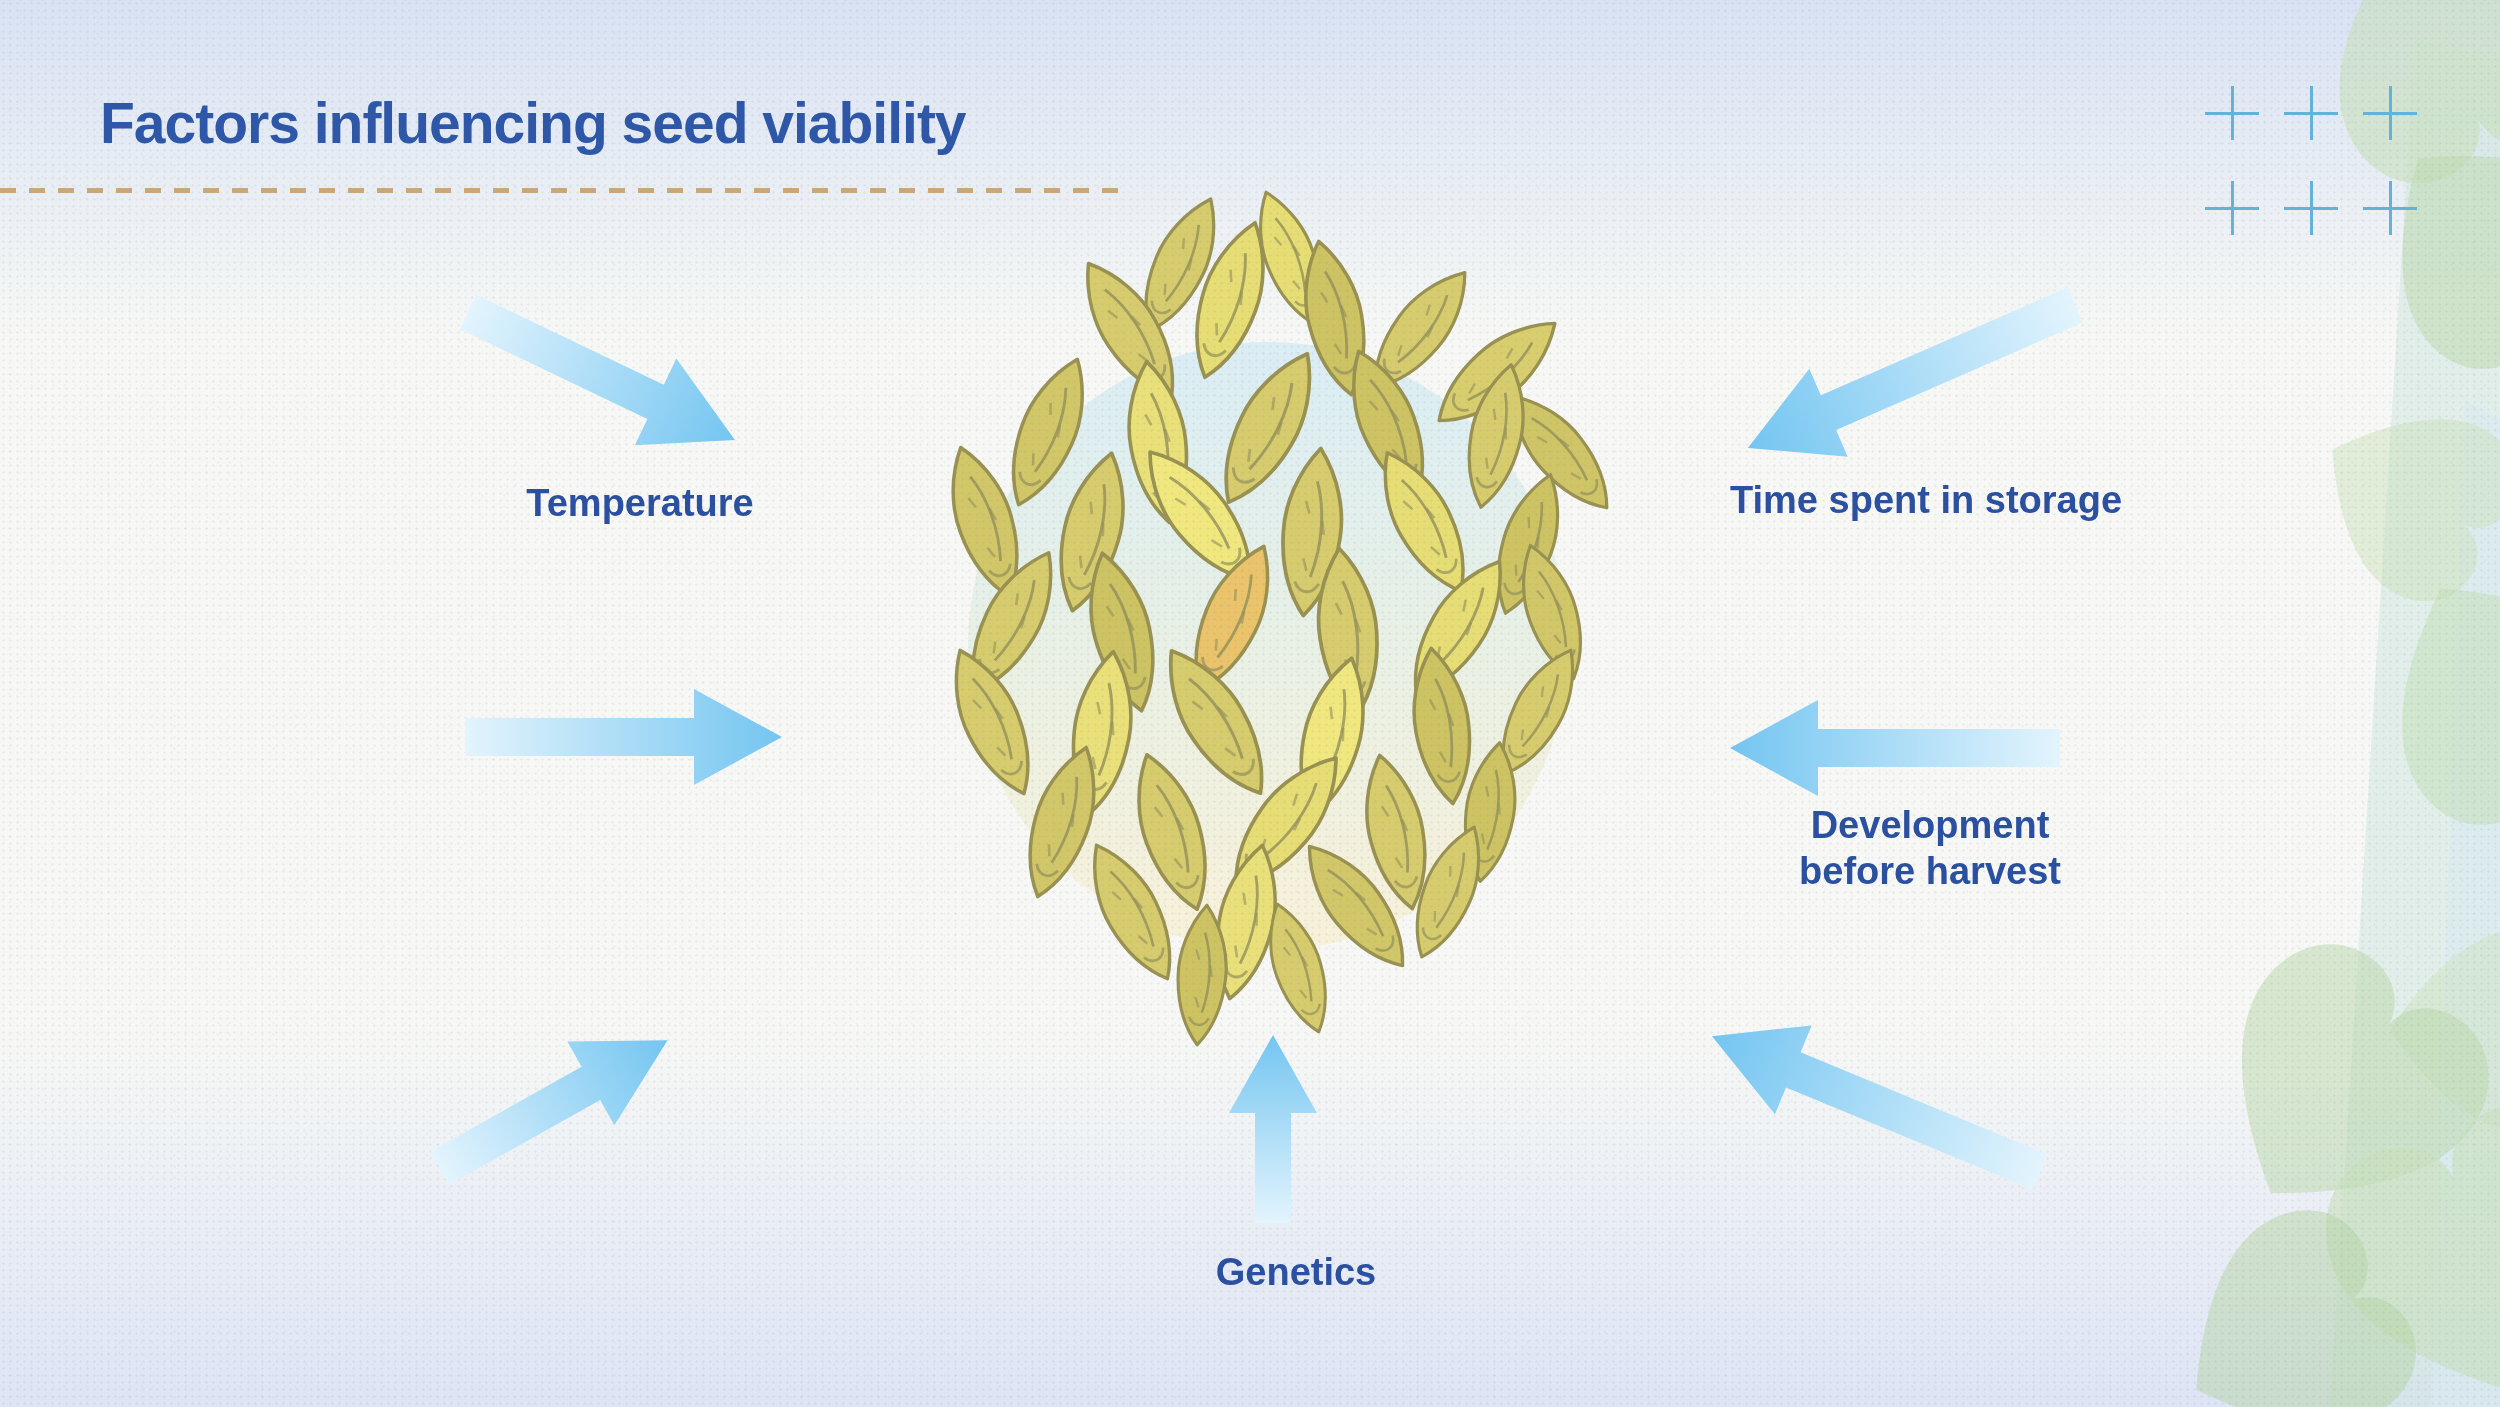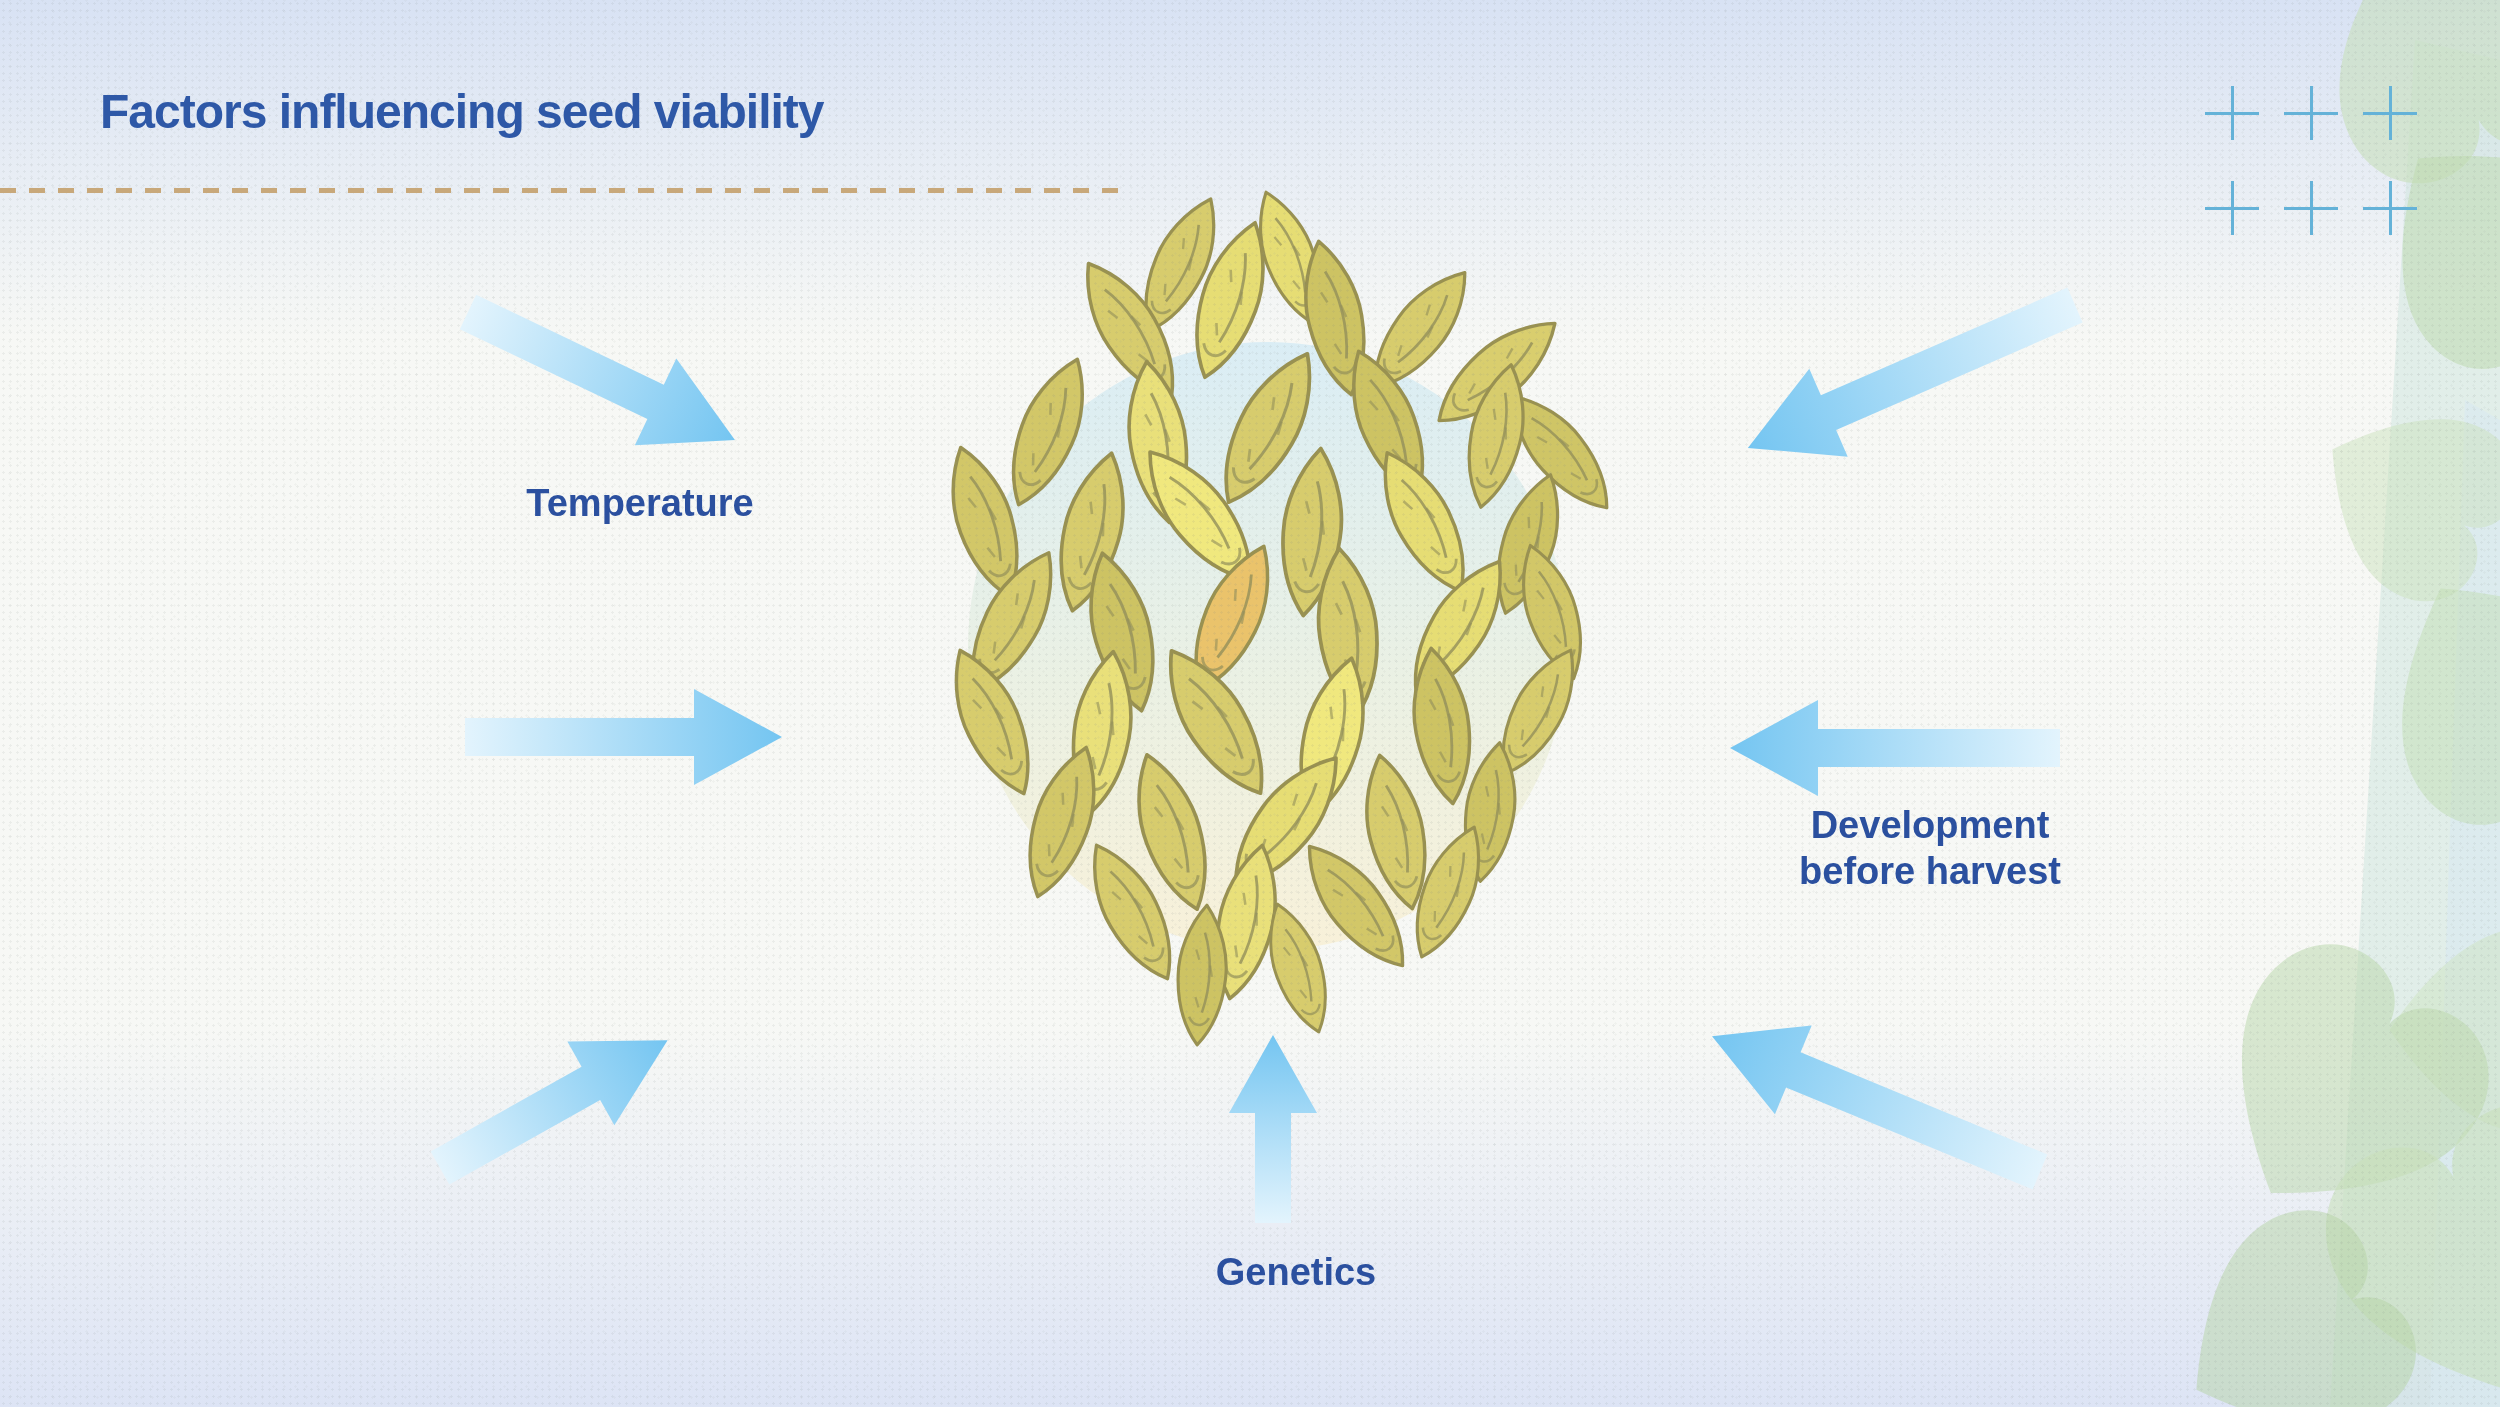--- a/index.html
+++ b/index.html
@@ -20,21 +20,21 @@
   
   .texture{position:absolute;inset:0;z-index:3;pointer-events:none;
     background-image:
       radial-gradient(rgba(120,130,125,0.10) 1px, transparent 1.4px),
       radial-gradient(rgba(150,160,150,0.08) 1px, transparent 1.4px);
     background-size:7px 7px, 11px 11px;
     background-position:0 0, 4px 6px;}
 
   
   .title{position:absolute;left:100px;top:52px;z-index:6;
-    font-size:48px;font-weight:700;letter-spacing:-1px;color:#2e58a7;}
+    font-size:57px;font-weight:700;letter-spacing:-1px;color:#2e58a7;}
   .rule{position:absolute;left:0;top:188px;width:1125px;height:5px;z-index:6;
     background:repeating-linear-gradient(90deg,#c8a87a 0 16px, transparent 16px 29px);}
 
   
   .plus-grid{position:absolute;left:2205px;top:86px;z-index:4;
     display:grid;grid-template-columns:repeat(3,54px);column-gap:25px;row-gap:41px;}
   .plus{position:relative;width:54px;height:54px;}
   .plus::before{content:"";position:absolute;left:50%;top:0;bottom:0;width:3px;margin-left:-1.5px;background:#64b2d8;}
   .plus::after{content:"";position:absolute;top:50%;left:0;right:0;height:3px;margin-top:-1.5px;background:#64b2d8;}
 
@@ -209,17 +209,18 @@
           <linearGradient id="ag7" gradientUnits="userSpaceOnUse" x1="0" y1="0" x2="188" y2="0">
         <stop offset="0" stop-color="#e3f4fd"></stop>
             <stop offset="1" stop-color="#74c5f1"></stop>
           </linearGradient>
         </defs>
       <path d="M0,-18 L110,-18 L110,-44 L188,0 L110,44 L110,18 L0,18 Z" fill="url(#ag7)"></path>
     </g>
   </svg>
 
   <div class="factor-label" style="left:640px;top:503px;">Temperature</div>
+  <div class="factor-label" style="left:1926px;top:500px;">Time spent in storage</div>
   <div class="factor-label" style="left:1930px;top:848px;">Development
 before harvest</div>
   <div class="factor-label" style="left:1277px;top:1272px;margin-left:19px;">Genetics</div>
 
 </div>
 
 </body></html>

